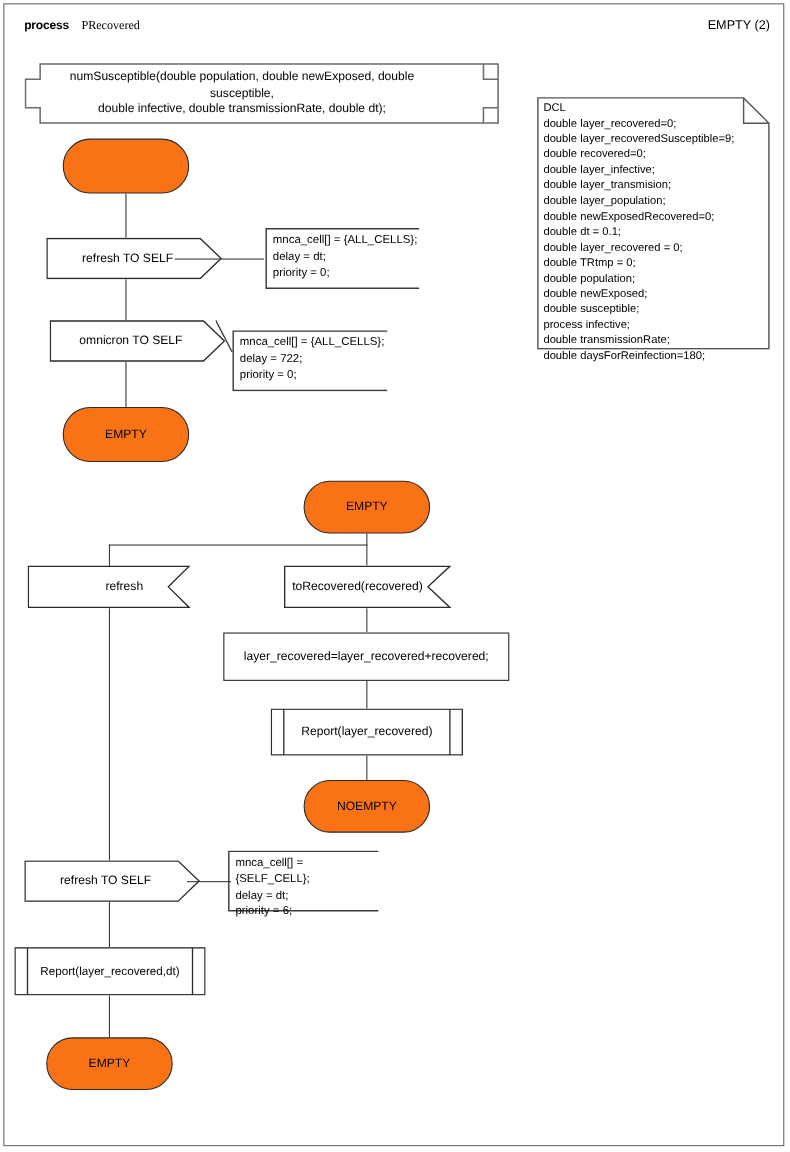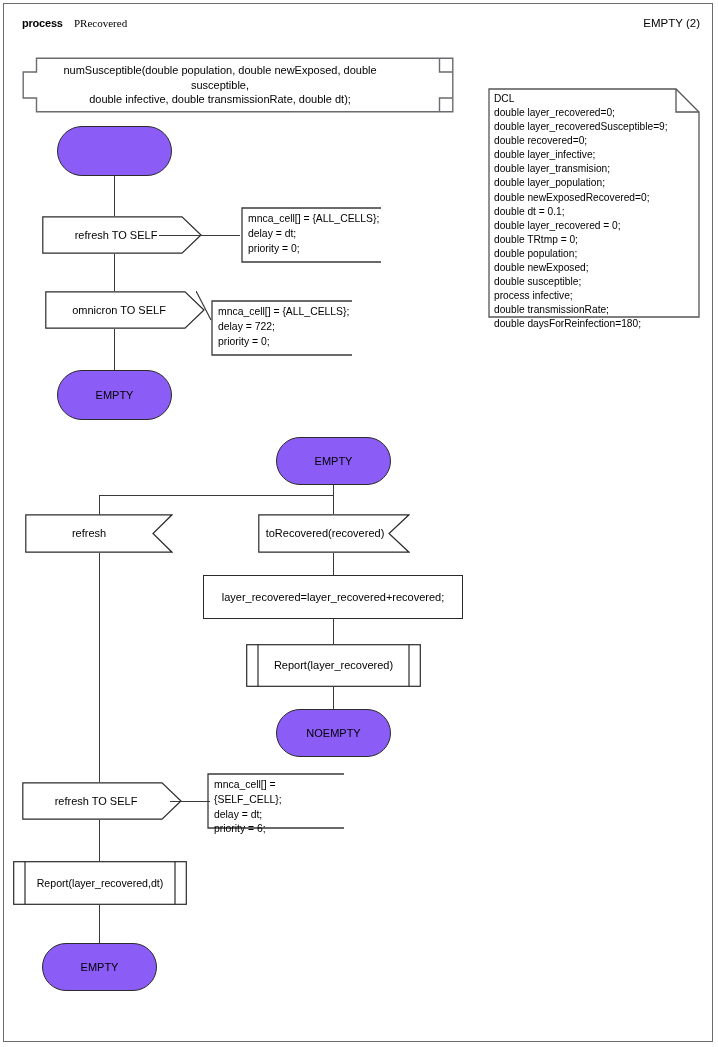--- a/index.html
+++ b/index.html
@@ -25,21 +25,21 @@
     white-space:pre-line;padding:0 6px;box-sizing:border-box;
     pointer-events:none;
   }
 
   
   .vline{position:absolute;width:0;border-left:1.2px solid #3a3a3a;}
   .hline{position:absolute;height:0;border-top:1.2px solid #3a3a3a;}
 
   
   .state{
-    border:1.3px solid #2b2b2b;border-radius:26px;background:#8b5cf6;
+    border:1.3px solid #2b2b2b;border-radius:26px;background:#f97316;
   }
 
   
   .comment{position:absolute;}
   .comment .ctext{
     position:absolute;left:9px;top:5px;right:2px;
     font-size:10.4px;line-height:1.42;white-space:pre-line;text-align:left;
   }
 </style>
 </head>
@@ -142,21 +142,21 @@
   <div class="lbl">EMPTY</div>
 </div>
 <div class="vline" style="left:333px;top:485px;height:29px;"></div>
 <div class="hline" style="left:99px;top:495px;width:235px;"></div>
 <div class="vline" style="left:99px;top:495px;height:20px;"></div>
 
 <div class="node" style="left:25px;top:514px;width:148px;height:39px;">
   <svg width="148" height="39" viewBox="0 0 148 39">
     <path d="M0.8,0.8 L147,0.8 L128,19.5 L147,38.2 L0.8,38.2 Z" fill="#ffffff" stroke="#2b2b2b" stroke-width="1.2"></path>
   </svg>
-  <div class="lbl" style="padding-right:26px;">refresh</div>
+  <div class="lbl" style="padding-right:26px;margin-left:24px;">refresh</div>
 </div>
 <div class="vline" style="left:99px;top:553px;height:229px;"></div>
 
 <div class="node" style="left:258px;top:514px;width:152px;height:39px;">
   <svg width="152" height="39" viewBox="0 0 152 39">
     <path d="M0.8,0.8 L151,0.8 L131,19.5 L151,38.2 L0.8,38.2 Z" fill="#ffffff" stroke="#2b2b2b" stroke-width="1.2"></path>
   </svg>
   <div class="lbl" style="padding-right:24px;">toRecovered(recovered)</div>
 </div>
 <div class="vline" style="left:333px;top:553px;height:22px;"></div>

